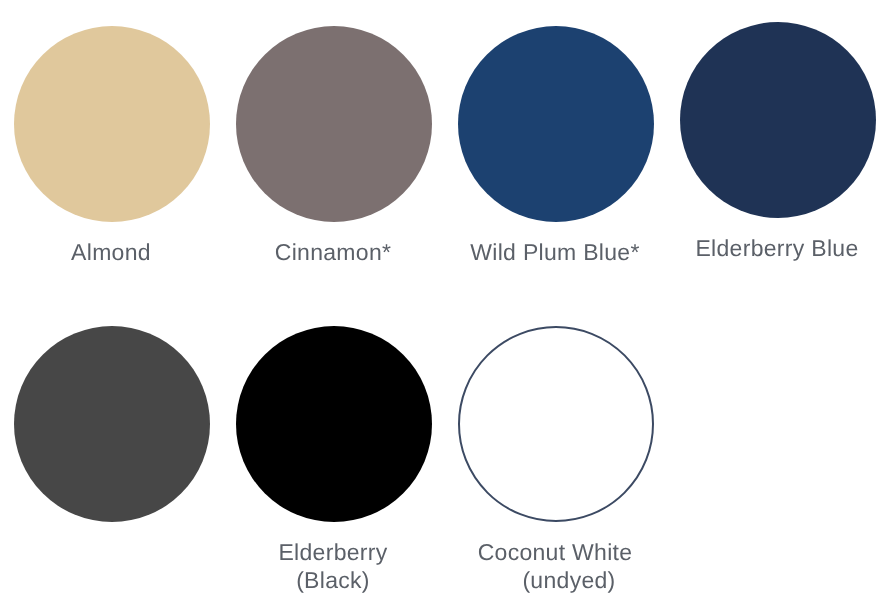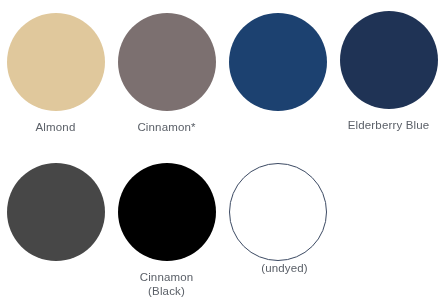--- a/index.html
+++ b/index.html
@@ -73,35 +73,37 @@
   </div>
 
 
   <div class="swatch-cell row-one">
     <div class="swatch-circle" style="background-color: rgb(124, 112, 112);"></div>
     <div class="swatch-label" style="color: rgb(91, 96, 104);">Cinnamon*</div>
   </div>
 
   <div class="swatch-cell row-one">
     <div class="swatch-circle" style="background-color: rgb(28, 65, 112);"></div>
+    <div class="swatch-label" style="color: rgb(91, 96, 104);">Wild Plum Blue*</div>
   </div>
 
   <div class="swatch-cell row-two">
     <div class="swatch-circle" style="background-color: rgb(31, 51, 85);"></div>
     <div class="swatch-label" style="color: rgb(91, 96, 104);">Elderberry Blue</div>
   </div>
 
   <div class="swatch-cell row-two">
     <div class="swatch-circle" style="background-color: rgb(71, 71, 71);"></div>
   </div>
 
   <div class="swatch-cell row-two">
     <div class="swatch-circle" style="background-color: rgb(0, 0, 0);"></div>
-    <div class="swatch-label" style="color: rgb(91, 96, 104);">Cinnamon</div>
+    <div class="swatch-label" style="color: rgb(91, 96, 104);">Elderberry</div>
     <div class="swatch-label-sub" style="color: rgb(91, 96, 104);">(Black)</div>
   </div>
 
   <div class="swatch-cell row-two">
     <div class="swatch-circle outlined" style="background-color: rgb(255, 255, 255); border-color: rgb(60, 74, 99);"></div>
+    <div class="swatch-label" style="color: rgb(91, 96, 104);">Coconut White</div>
     <div class="swatch-label-sub" style="color: rgb(91, 96, 104); margin-left: 14px;">(undyed)</div>
   </div>
 
 </div>
 
 </body></html>

